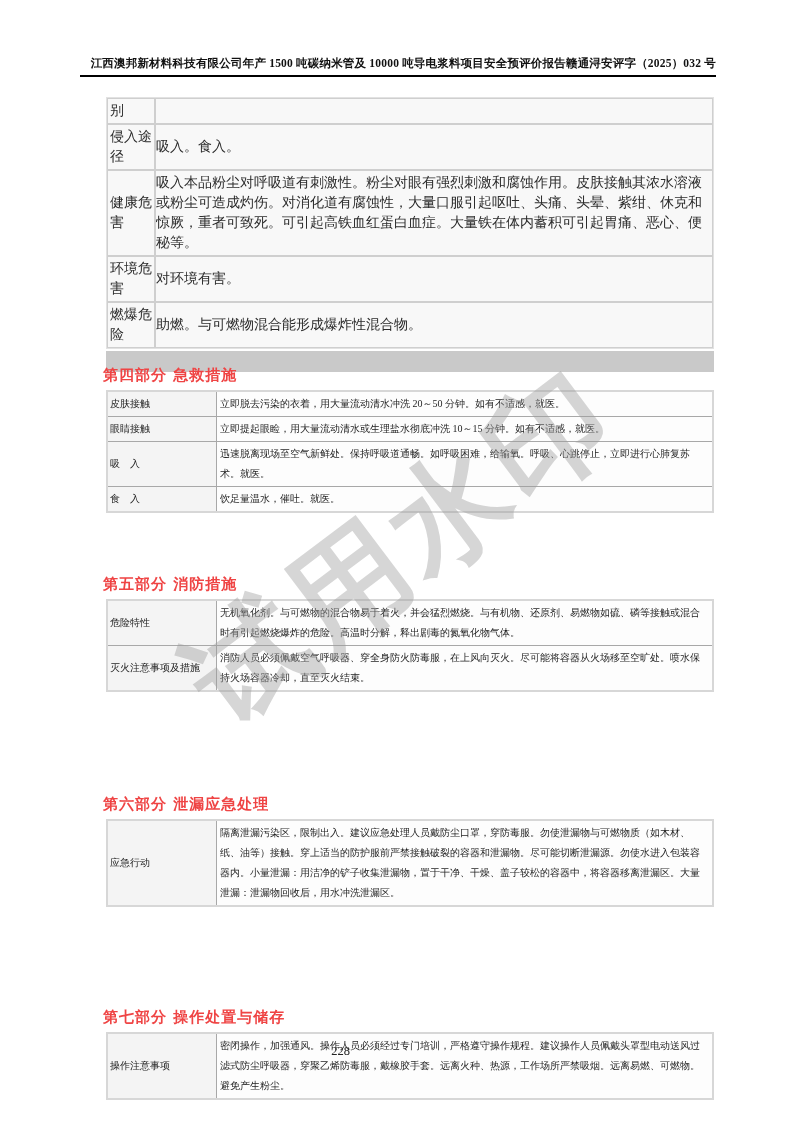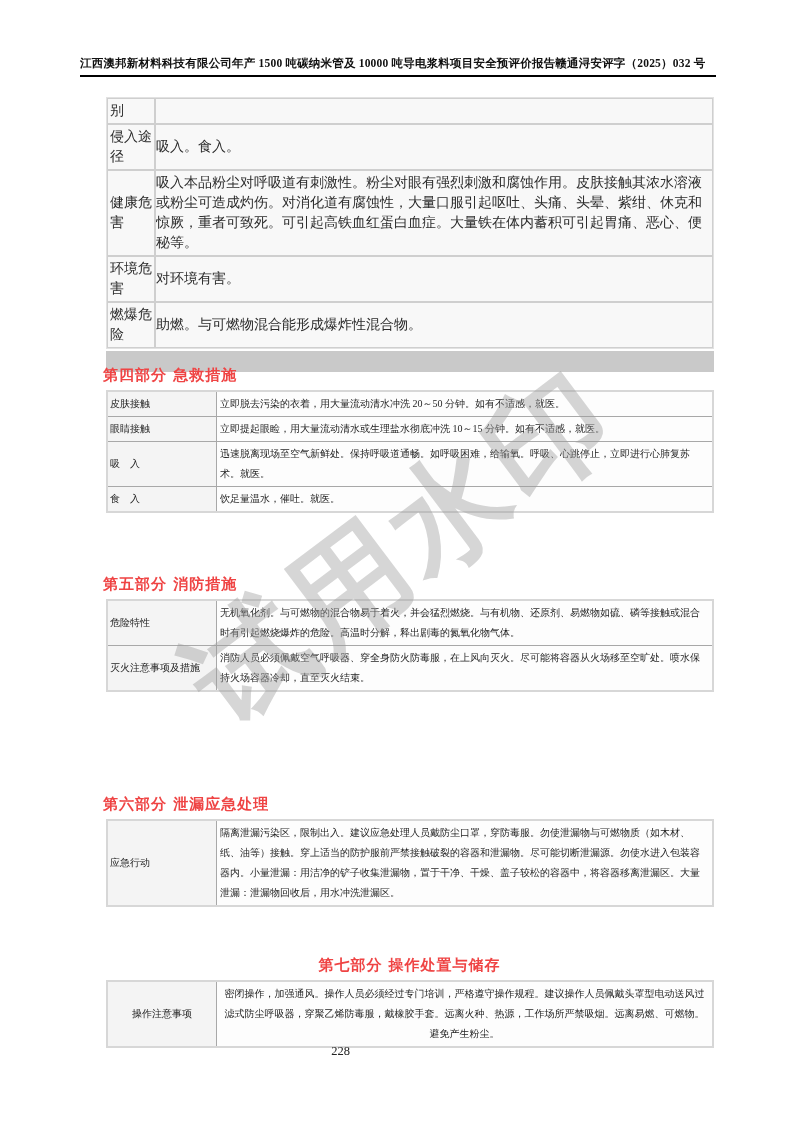--- a/index.html
+++ b/index.html
@@ -5,21 +5,21 @@
   html,body { margin:0; padding:0; background:#ffffff; }
   .page {
     position:relative; width:793px; height:1122px; background:#ffffff;
     font-family:"Liberation Serif","DejaVu Serif",serif; color:#1a1a1a;
     overflow:hidden;
   }
 
   
   .doc-header {
     position:absolute; top:56px; left:80px; width:636px;
-    text-align:left; font-size:11.5px; font-weight:bold; color:#111;
+    text-align:right; font-size:11.5px; font-weight:bold; color:#111;
     padding-bottom:4px; border-bottom:2px solid #000; line-height:15px;
     letter-spacing:0.2px;
   }
 
   
   .block { position:absolute; left:106px; width:610px; }
   .blk-top { top:97px; }
   table { border-collapse:collapse; width:608px; table-layout:fixed; }
   .tbl-top { border:1px solid #b7b7b7; background:#fff; }
   .tbl-top td {
@@ -27,21 +27,21 @@
     background:#f8f8f8; font-size:14px; line-height:20px; color:#2b2b2b;
     padding:2px 0; vertical-align:middle; word-break:break-all;
   }
   .tbl-top td.lbl { width:42px; padding:2px 2px; }
   .gray-strip { width:608px; height:21px; background:#c9c9c9; margin-top:2px; }
 
   
   .sec-4 { top:366px; }
   .sec-5 { top:575px; }
   .sec-6 { top:795px; }
-  .sec-7 { top:956px;text-align:center; }
+  .sec-7 { top:1008px; }
   .sec-title {
     font-family:"DejaVu Sans","Liberation Sans",sans-serif;
     font-size:15px; font-weight:bold; color:#ef4444; line-height:18px;
     margin:0 0 6px -3px; letter-spacing:1px;
   }
   .tbl-sec { border:2px solid #d7d7d7; }
   .tbl-sec td {
     border:1px solid #a8a8a8; font-size:10px; line-height:20px; color:#1f1f1f;
     padding:2px 3px; vertical-align:middle; word-break:break-all;
   }

